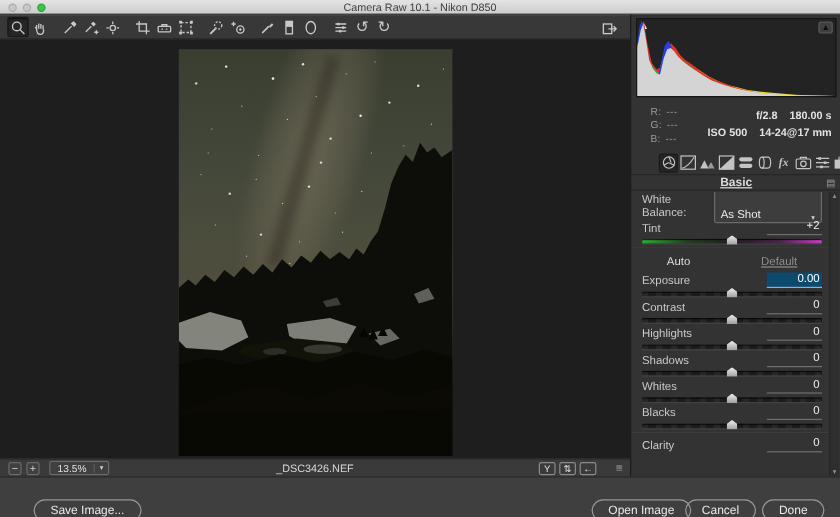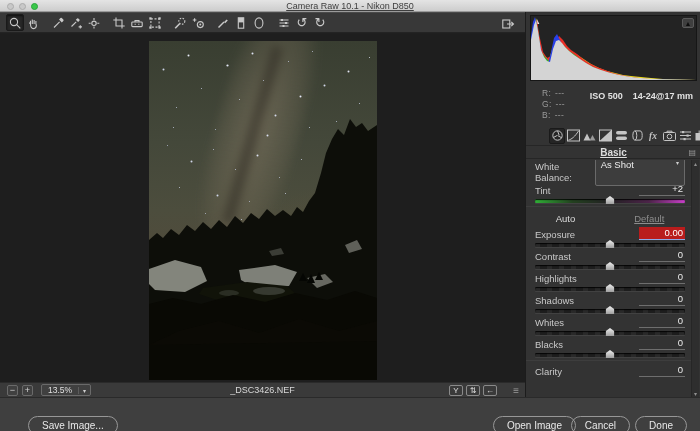--- a/index.html
+++ b/index.html
@@ -7,21 +7,21 @@
     font-family:"Liberation Sans","DejaVu Sans",sans-serif; -webkit-font-smoothing:antialiased; }
   #app { position:relative; width:700px; height:431px; background:#333; }
 
   
   .titlebar { position:absolute; left:0; top:0; width:700px; height:12px;
     background:linear-gradient(#e4e4e4,#cdcdcd); border-bottom:1px solid #9a9a9a; }
   .lights { position:absolute; left:7px; top:2.5px; display:flex; gap:5px; }
   .light { width:7px; height:7px; border-radius:50%; background:#c8c8c8; border:1px solid #ababab; }
   .light.green { background:#39c74a; border-color:#2aa53b; }
   .wtitle { position:absolute; left:0; right:0; top:0; height:12px; line-height:12px;
-    text-align:center; font-size:9px; color:#3e3e3e;text-decoration:underline; }
+    text-align:center; font-size:9px; color:#3e3e3e; }
 
   
   .main-left { position:absolute; left:0; top:12px; width:525px; height:385px; background:#1f1f1f; }
   .toolbar { position:absolute; left:0; top:0; width:525px; height:21px; background:#383838;
     border-top:1px solid #4a4a4a; border-bottom:1px solid #232323;
     display:flex; align-items:center; padding:0 6px; }
   .tool { width:18px; height:17px; display:flex; align-items:center; justify-content:center;
     color:#c9c9c9; font-size:13px; line-height:17px; }
   .tool.ml { margin-left:7px; }
   .tool.selected { background:#272727; border:1px solid #1a1a1a; border-radius:2px;
@@ -104,30 +104,30 @@
   .controls { position:absolute; left:0; top:148px; width:175px; height:237px; overflow:hidden;
     padding:4px 16px 0 9px; }
   .scroll { position:absolute; right:1px; top:148px; width:8px; height:237px; background:#2e2e2e;
     border-left:1px solid #262626; }
   .scroll .up { position:absolute; top:0; left:0; right:0; text-align:center; font-size:6px; color:#8f8f8f; }
   .scroll .dn { position:absolute; bottom:0; left:0; right:0; text-align:center; font-size:6px; color:#8f8f8f; }
 
   .wbrow { display:flex; align-items:center; justify-content:space-between; height:16px; margin-bottom:4px; }
   .wbl { font-size:9.5px; color:#c9c9c9; }
   .wbsel { width:96px; height:28px; background:#3d3d3d; border:1px solid #6a6a6a; border-radius:2px;
-    display:flex; align-items:flex-start; justify-content:space-between; padding:0 5px; }
+    display:flex; align-items:flex-end; justify-content:space-between; padding:0 5px; }
   .wbsel .v { font-size:9.5px; color:#ececec; }
   .wbsel .c { font-size:6px; color:#cfcfcf; }
 
   .srow { margin-bottom:3px; }
   .slab { display:flex; justify-content:space-between; align-items:flex-end; height:12px; margin-bottom:3px; }
   .slab .l { font-size:9.5px; color:#c9c9c9; }
   .sval { font-size:9.5px; color:#ececec; min-width:46px; text-align:right;
     border-bottom:1px solid #6e6e6e; padding:0 2px 1px 2px; }
-  .sval.selected { background:#b91c1c; color:#fff; border-bottom-color:#8fa9e8; }
+  .sval.selected { background:#0c4a6e; color:#fff; border-bottom-color:#8fa9e8; }
   .strack { position:relative; height:4px; border-radius:1px; background:#1d1d1d;
     background-image:repeating-linear-gradient(90deg, rgba(255,255,255,.055) 0 5px, rgba(255,255,255,0) 5px 12px);
     box-shadow:0 1px 0 rgba(255,255,255,.07), inset 0 1px 1px rgba(0,0,0,.85); }
   .strack.temp { background-image:linear-gradient(90deg,#2d4ecf 0%,#25305e 18%,#232320 45%,#4d481d 72%,#d3c325 100%); }
   .strack.tint { background-image:linear-gradient(90deg,#2fae36 0%,#23401f 25%,#232023 50%,#4c2449 76%,#c83fc8 100%); }
   .sthumb { position:absolute; top:-3px; width:9px; height:8px; transform:translateX(-50%);
     background:linear-gradient(#efefef,#9f9f9f); clip-path:polygon(50% 0,100% 42%,100% 100%,0 100%,0 42%); }
   .autorow { display:flex; justify-content:center; gap:16px; height:14px; align-items:center; margin:2px 0 3px; }
   .alink { font-size:9.5px; color:#dedede; }
   .dlink { font-size:9.5px; color:#8d8d8d; text-decoration:underline;margin-left:43px; }
@@ -319,20 +319,24 @@
     </div>
 
     <div class="info">
       <div class="rgb">
         <div><span>R:</span><span>---</span></div>
         <div><span>G:</span><span>---</span></div>
         <div><span>B:</span><span>---</span></div>
       </div>
       <div class="exif">
         <div class="row">
+            <span>f/2.8</span>
+            <span>180.00 s</span>
+          </div>
+        <div class="row">
             <span>ISO 500</span>
             <span>14-24@17 mm</span>
           </div>
       </div>
     </div>
 
     <div class="tabs">
       <span class="tab selected">
         <svg width="15" height="13">
             <circle cx="7.5" cy="6.5" r="4.7"></circle>

